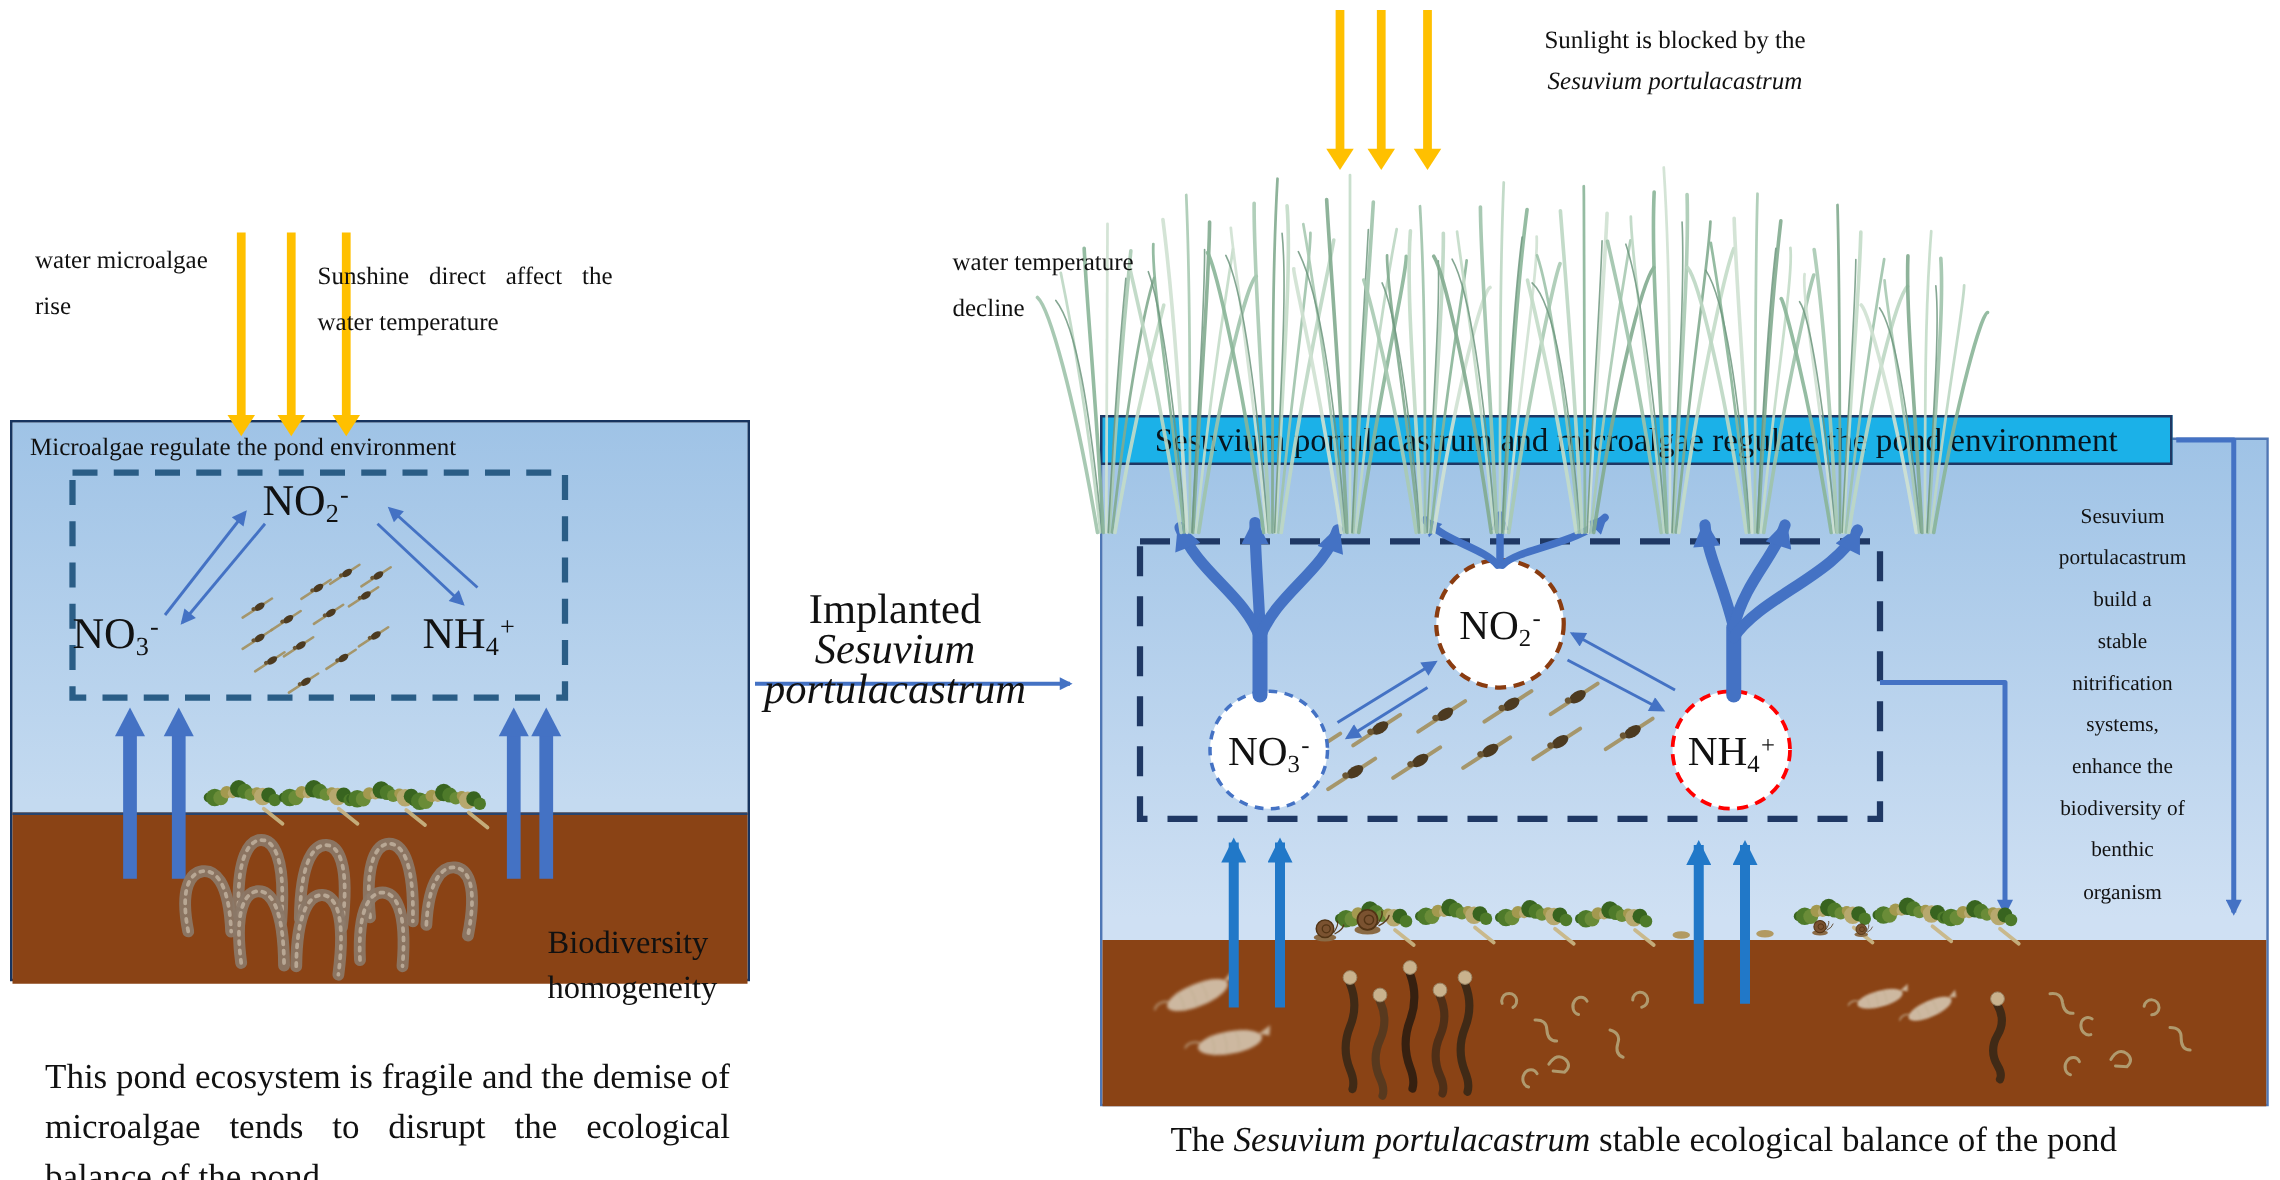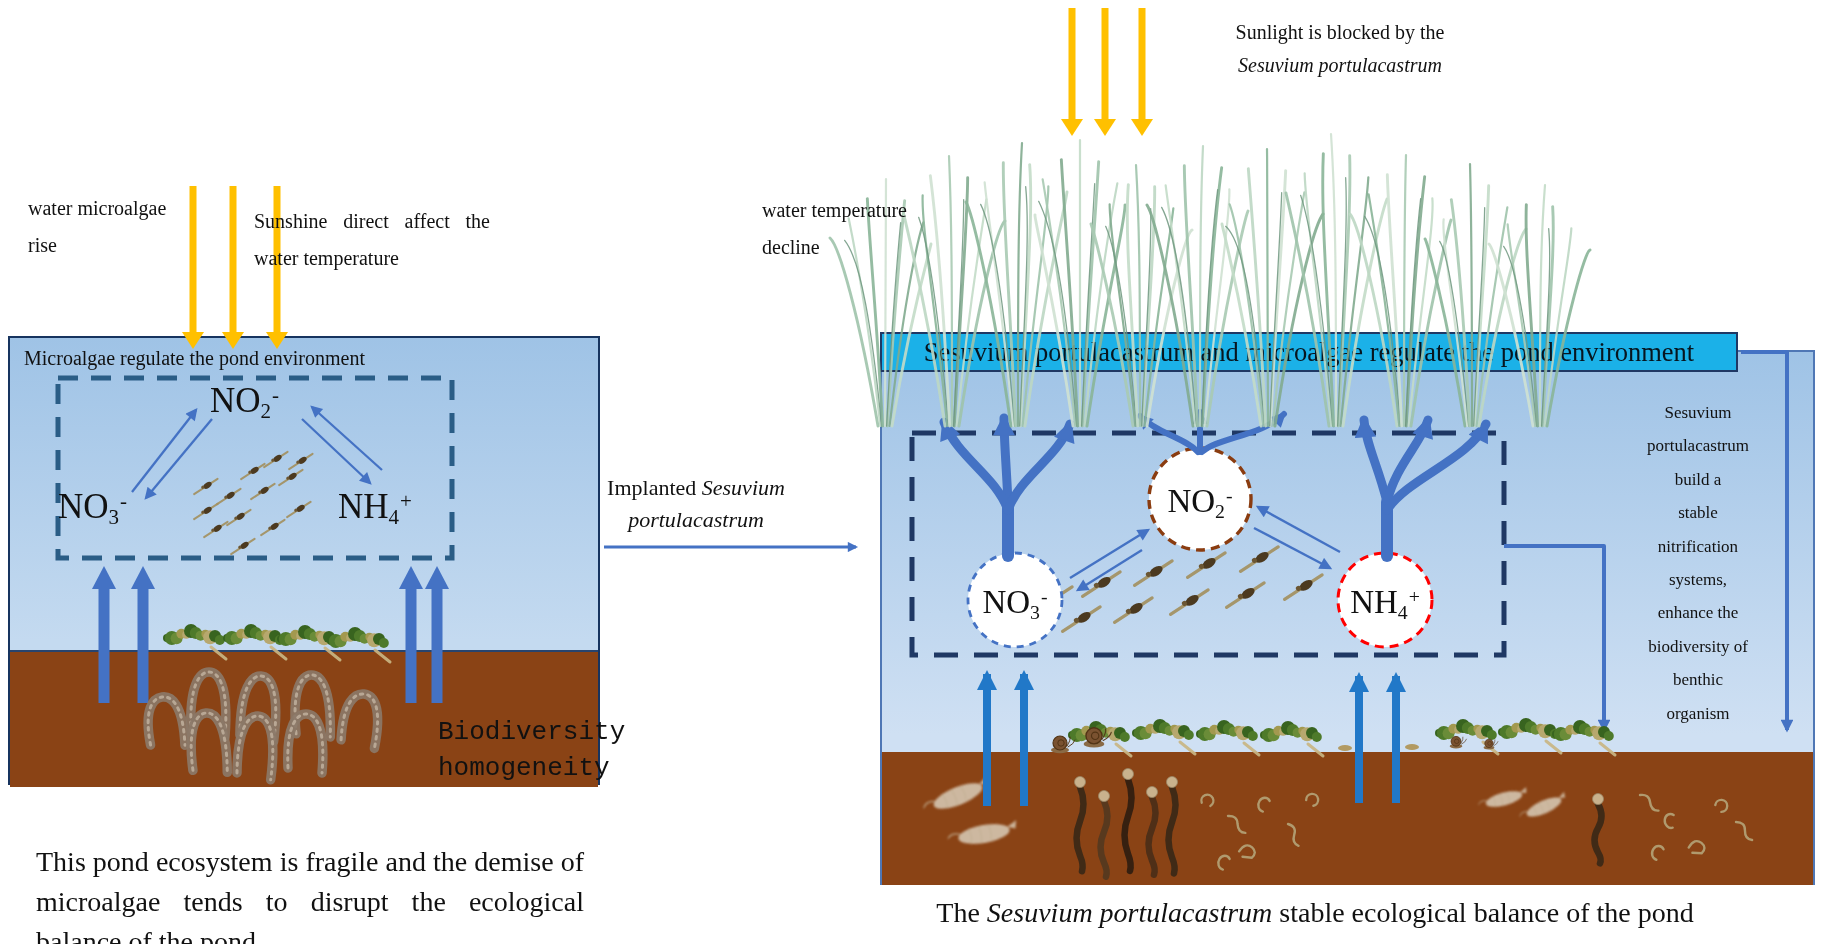--- a/index.html
+++ b/index.html
@@ -716,24 +716,24 @@
     </svg>
 
   <div class="txt" style="left:28px;top:190px;width:162px;">water microalgae rise</div>
   <div class="txt just" style="left:254px;top:203px;width:236px;">Sunshine direct affect the water temperature</div>
   <div class="txt" style="left:24px;top:340px;width:540px;">Microalgae regulate the pond environment</div>
 
   <div class="ion" style="left:210px;top:383px;"><span>NO</span><sub>2</sub><sup>-</sup></div>
   <div class="ion" style="left:58px;top:489px;"><span>NO</span><sub>3</sub><sup>-</sup></div>
   <div class="ion" style="left:338px;top:489px;"><span>NH</span><sub>4</sub><sup>+</sup></div>
 
-  <div class="txt" style="left:438px;top:714px;width:175px;font-size:26px;line-height:36px;font-family:Liberation Mono, monospace;">Biodiversity homogeneity</div>
+  <div class="txt" style="left:438px;top:736px;width:175px;font-size:26px;line-height:36px;">Biodiversity homogeneity</div>
   <div class="txt just cap" style="left:36px;top:842px;width:548px;">This pond ecosystem is fragile and the demise of microalgae tends to disrupt the ecological balance of the pond</div>
 
-  <div class="txt ctr" style="left:564px;top:472px;width:264px;font-size:22px;line-height:32px;"><span>Implanted </span><i>Sesuvium portulacastrum</i></div>
+  <div class="txt ctr" style="left:584px;top:472px;width:264px;font-size:34px;line-height:32px;"><span>Implanted </span><i>Sesuvium portulacastrum</i></div>
 
   <div class="txt ctr" style="left:1150px;top:16px;width:380px;line-height:33px;">
     <div>Sunlight is blocked by the</div>
     <i>Sesuvium portulacastrum</i>
   </div>
   <div class="txt" style="left:762px;top:192px;width:162px;">water temperature decline</div>
 
   <div class="ion ion-r" style="left:967px;top:586px;width:96px;text-align:center;"><span>NO</span><sub>3</sub><sup>-</sup></div>
   <div class="ion ion-r" style="left:1152px;top:485px;width:96px;text-align:center;"><span>NO</span><sub>2</sub><sup>-</sup></div>
   <div class="ion ion-r" style="left:1337px;top:586px;width:96px;text-align:center;"><span>NH</span><sub>4</sub><sup>+</sup></div>

